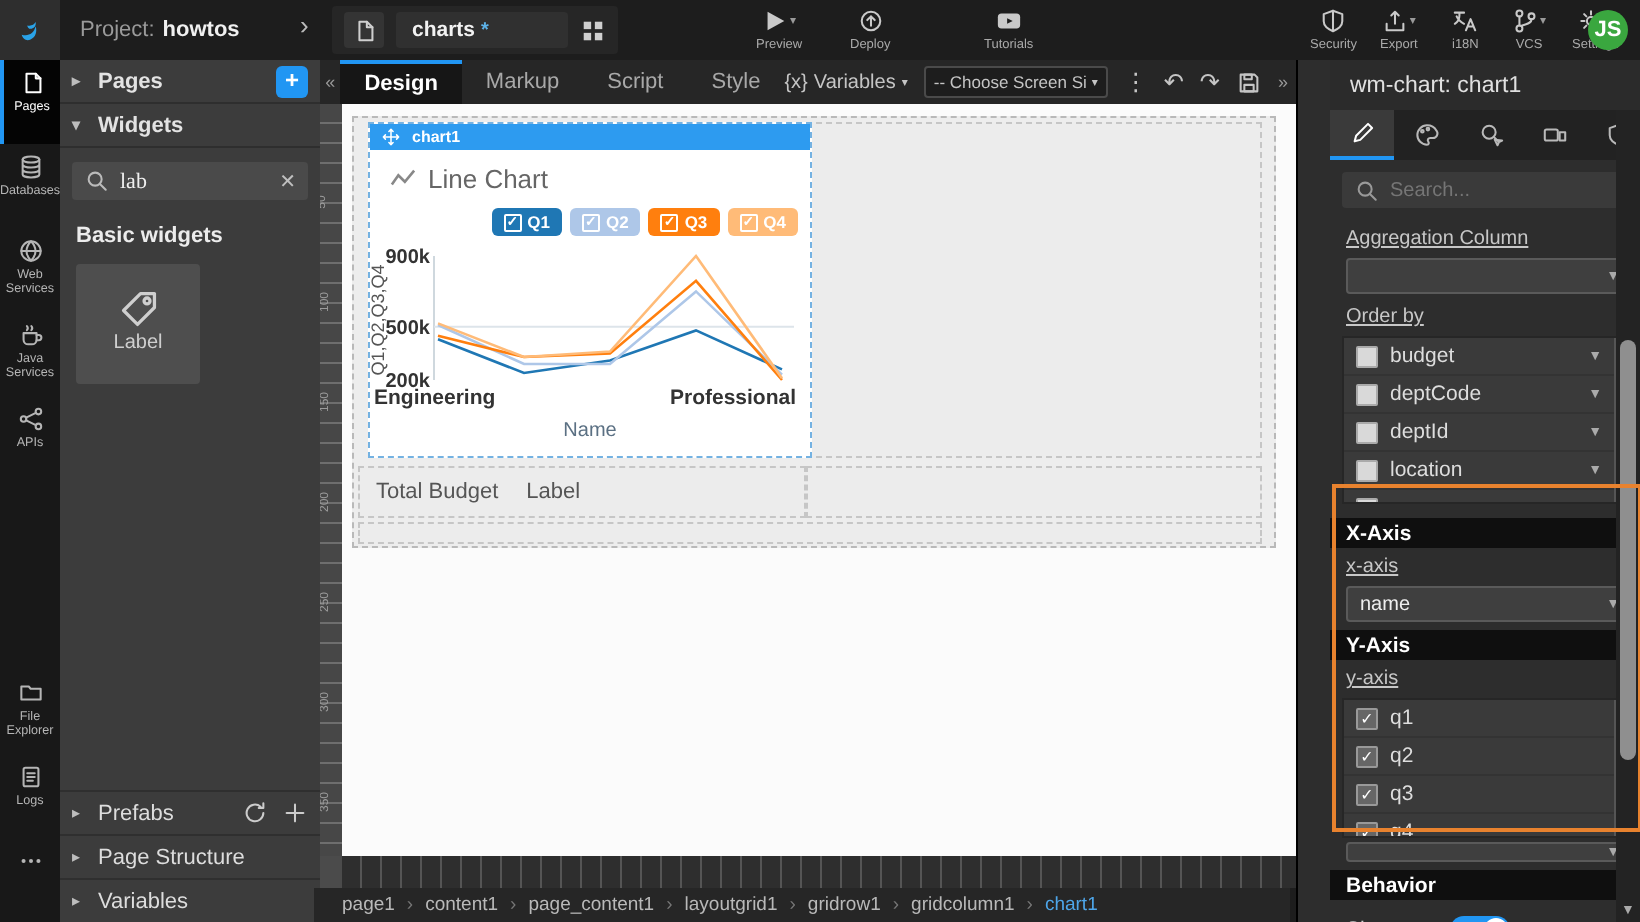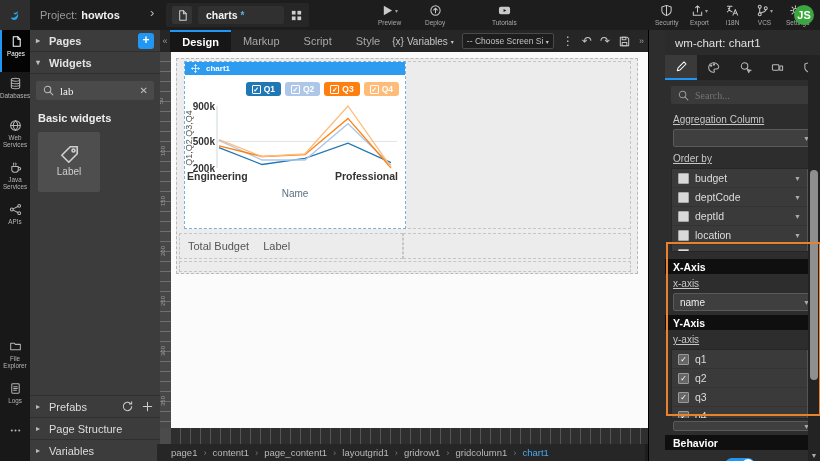--- a/index.html
+++ b/index.html
@@ -91,21 +91,21 @@
   #crumbs .crumb.active { color:#4ea6ea; }
 
   
   #rp { position:absolute; left:648px; top:30px; width:172px; height:431px; background:#2d2d2d; border-left:1px solid #000; z-index:20; }
   #rp-main { position:absolute; left:16px; top:0; width:160px; height:431px; }
   #rp-title { height:25px; display:flex; align-items:center; padding-left:10px; color:#e0e0e0; font-size:11.5px; background:#2b2b2b; }
   #rp-tabs { height:25px; display:flex; background:#222; }
   .rp-tab { width:32px; display:flex; align-items:center; justify-content:center; color:#b9b9b9; cursor:pointer; }
   .rp-tab.active { background:#3a3a3a; color:#fff; border-bottom:2px solid #2196f3; }
   #rp-search { margin:6px; height:18px; background:#3a3a3a; border-radius:2px; display:flex; align-items:center; gap:5px; padding:0 6px; }
-  #rp-search input { flex:1; width:90px; background:transparent; border:0; outline:0; color:#ddd; font-size:10px; font-family:Liberation Serif, serif; }
+  #rp-search input { flex:1; width:90px; background:transparent; border:0; outline:0; color:#ddd; font-size:10px; font-family:Liberation Sans, sans-serif; }
   .rp-label { padding:4px 8px 2px; color:#c7c7c7; font-size:10px;text-decoration:underline; }
   .rp-select { margin:2px 8px; height:18px; background:#3f3f3f; border:1px solid #5a5a5a; border-radius:2px; display:flex; align-items:center; padding:0 6px; color:#eee; font-size:10px; cursor:pointer; }
   .rp-select .sp { flex:1; }
   .rp-select .dn { color:#aaa; font-size:7px; }
   .rp-list { margin:2px 6px 0; background:#3a3a3a; border:1px solid #262626; display:flex; }
   .rp-list .rows { flex:1; overflow:hidden; }
   .lrow { height:19px; display:flex; align-items:center; gap:6px; padding:0 6px; border-bottom:1px solid #333; color:#ddd; font-size:10.5px; }
   .lrow .box { width:11px; height:11px; background:#666; border:1px solid #999; border-radius:1px; font-size:8px; line-height:10px; text-align:center; color:#fff; cursor:pointer; }
   .lrow .box.off { background:#d9d9d9; border-color:#aaa; }
   .lrow .dn { margin-left:auto; color:#aaa; font-size:7px; cursor:pointer; }
@@ -452,20 +452,28 @@
 
       <div id="chartwidget">
         <div class="whead">
           <span class="ib" style="transform:scale(.75)">
               <svg viewBox="0 0 14 14" fill="none" stroke="currentColor" stroke-width="1.1" stroke-linecap="round" stroke-linejoin="round">
                 <path d="M7 1.5v11M1.5 7h11M5.5 3L7 1.5 8.5 3M5.5 11L7 12.5 8.5 11M3 5.5L1.5 7 3 8.5M11 5.5L12.5 7 11 8.5"></path>
               </svg>
             </span>
           <span>chart1</span>
         </div>
+        <div id="wtitle">
+          <span class="ib">
+              <svg viewBox="0 0 14 14" fill="none" stroke="#888" stroke-width="1.4">
+                <polyline points="1,10 4.5,5 8,8.5 13,2.5"></polyline>
+              </svg>
+            </span>
+          <span>Line Chart</span>
+        </div>
         <div id="legend">
             <span class="pill" style="background: rgb(31, 119, 180);">
               <span class="cb">✓</span>
               <span>Q1</span>
             </span>
             <span class="pill" style="background: rgb(174, 199, 232);">
               <span class="cb">✓</span>
               <span>Q2</span>
             </span>
             <span class="pill" style="background: rgb(255, 127, 14);">

